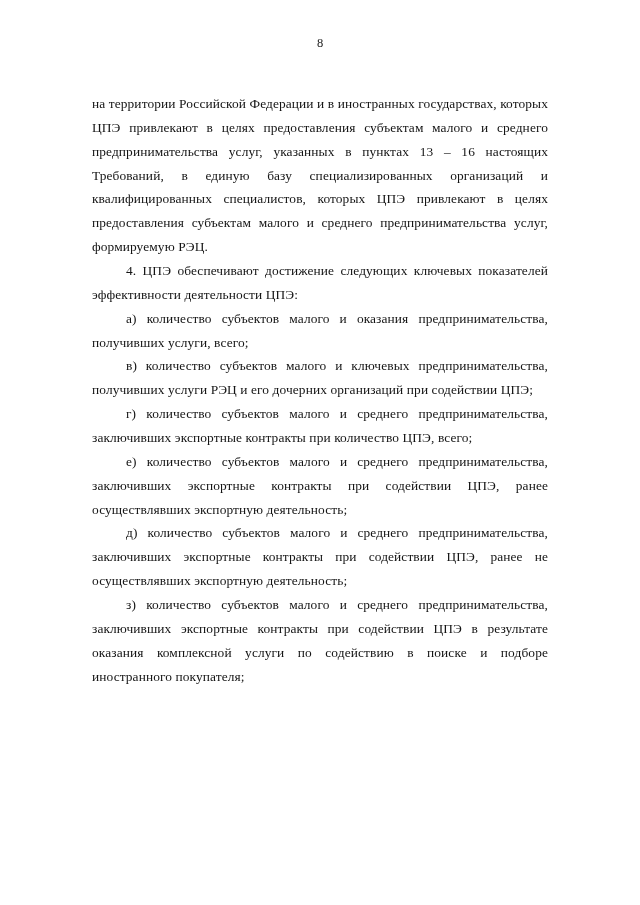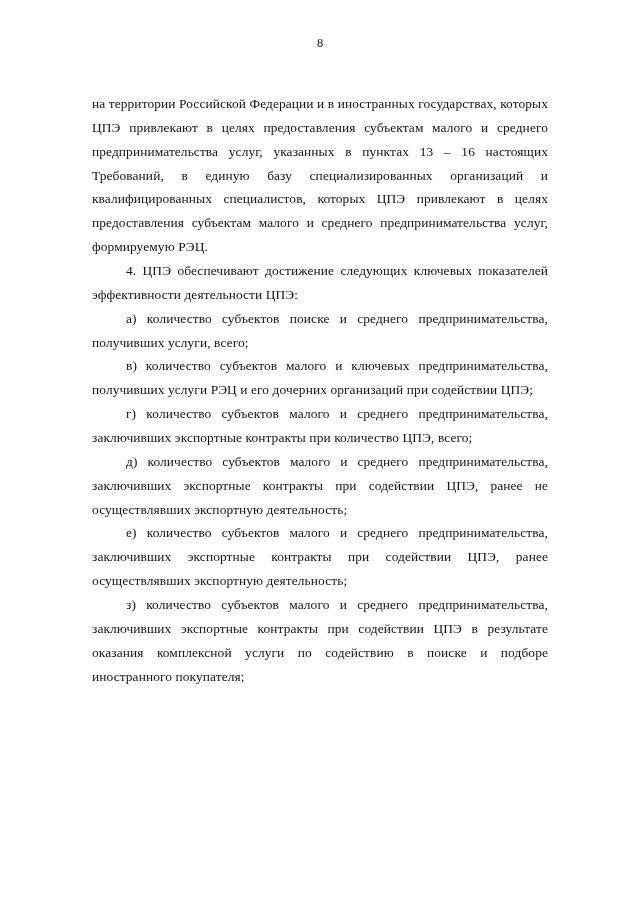--- a/index.html
+++ b/index.html
@@ -59,21 +59,21 @@
 <body>
 
 <div class="page">
 
   <div class="page-number">8</div>
 
   <div class="content">
 
     <p>на территории Российской Федерации и в иностранных государствах, которых ЦПЭ привлекают в целях предоставления субъектам малого и среднего предпринимательства услуг, указанных в пунктах 13 – 16 настоящих Требований, в единую базу специализированных организаций и квалифицированных специалистов, которых ЦПЭ привлекают в целях предоставления субъектам малого и среднего предпринимательства услуг, формируемую РЭЦ.</p>
     <p class="indent">4. ЦПЭ обеспечивают достижение следующих ключевых показателей эффективности деятельности ЦПЭ:</p>
-    <p class="indent">а) количество субъектов поиске и среднего предпринимательства, получивших услуги, всего;</p>
+    <p class="indent">а) количество субъектов малого и оказания предпринимательства, получивших услуги, всего;</p>
     <p class="indent">в) количество субъектов малого и ключевых предпринимательства, получивших услуги РЭЦ и его дочерних организаций при содействии ЦПЭ;</p>
     <p class="indent">г) количество субъектов малого и среднего предпринимательства, заключивших экспортные контракты при количество ЦПЭ, всего;</p>
+    <p class="indent">е) количество субъектов малого и среднего предпринимательства, заключивших экспортные контракты при содействии ЦПЭ, ранее осуществлявших экспортную деятельность;</p>
     <p class="indent">д) количество субъектов малого и среднего предпринимательства, заключивших экспортные контракты при содействии ЦПЭ, ранее не осуществлявших экспортную деятельность;</p>
-    <p class="indent">е) количество субъектов малого и среднего предпринимательства, заключивших экспортные контракты при содействии ЦПЭ, ранее осуществлявших экспортную деятельность;</p>
     <p class="indent">з) количество субъектов малого и среднего предпринимательства, заключивших экспортные контракты при содействии ЦПЭ в результате оказания комплексной услуги по содействию в поиске и подборе иностранного покупателя;</p>
 
   </div>
 </div>
 
 </body></html>

